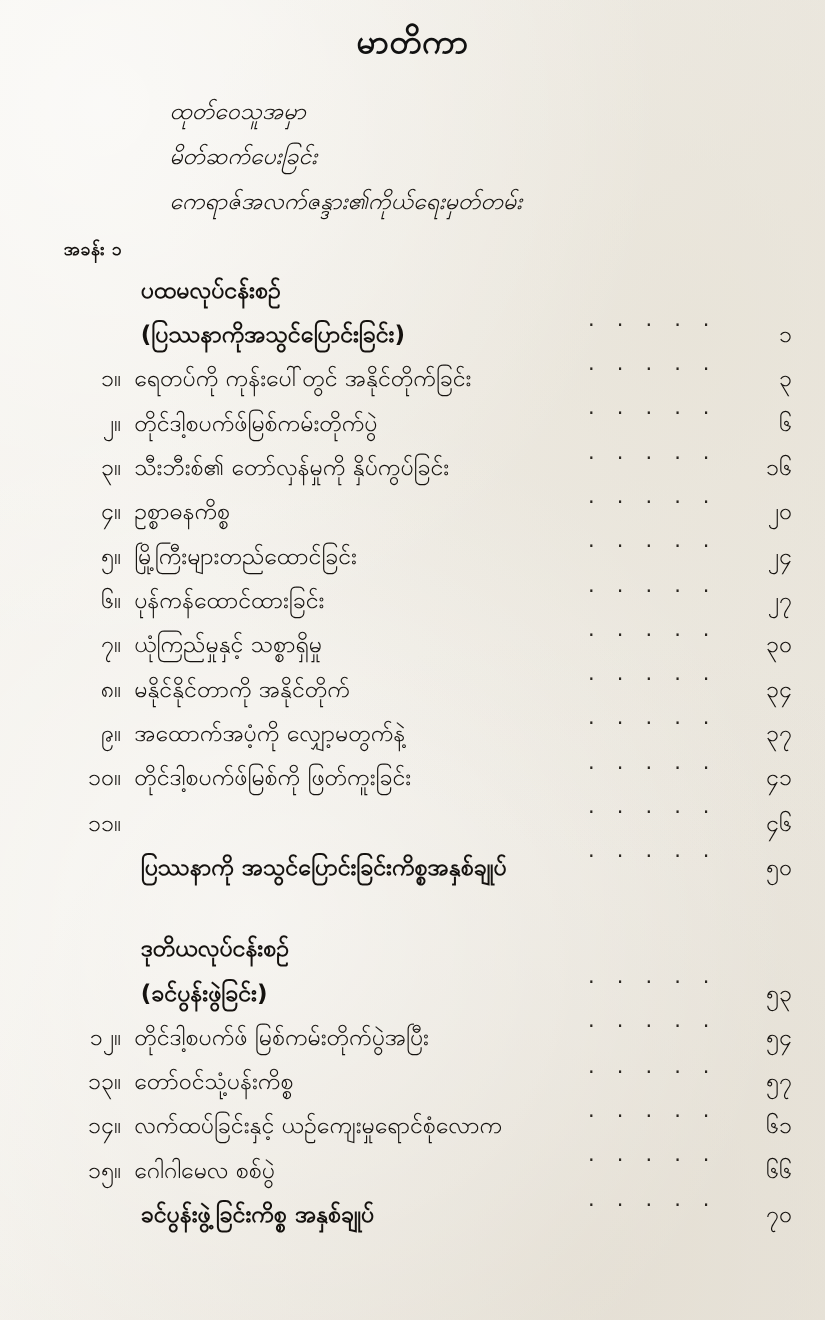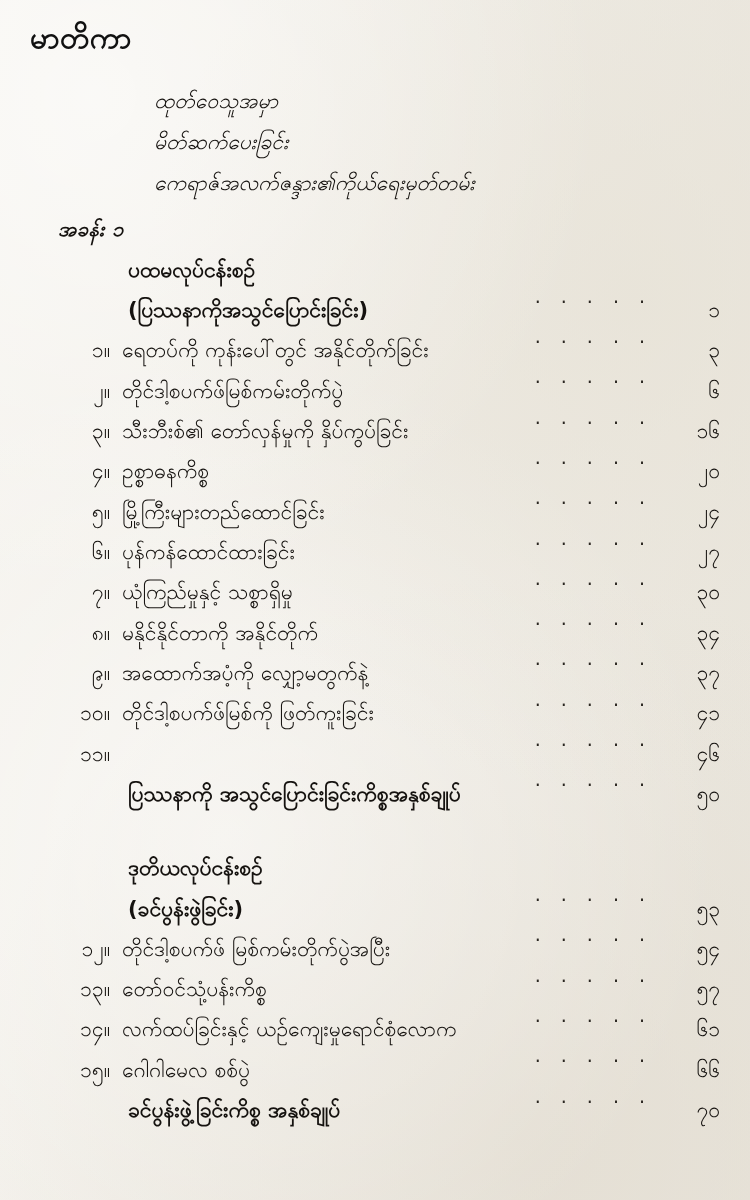--- a/index.html
+++ b/index.html
@@ -29,47 +29,46 @@
   }
   .page {
     position: relative;
     width: 750px;
     height: 1200px;
     box-sizing: border-box;
     padding: 8px 30px 0 30px;
   }
 
   .doc-title {
-    text-align: left;
+    text-align: center;
     font-size: 30px;
     font-weight: bold;
     letter-spacing: 0.5px;
     margin: 10px 0 18px 0;
     color: #111;
   }
 
   .front-matter {
     margin: 0 0 8px 0;
   }
   .front-item {
     font-size: 21px;
     line-height: 1.95;
     padding-left: 124px;
     color: #15120f;
     font-style: italic;
   }
 
   .section-heading {
-    font-size: 20px;
+    font-size: 16px;
     font-weight: bold;
     padding-left: 28px;
     margin-top: 12px;
     margin-bottom: 4px;
     letter-spacing: 0.5px;
-    font-style: italic;
   }
 
   .entries {
     margin: 0;
     padding: 0;
     list-style: none;
   }
   .entry {
     display: flex;
     align-items: baseline;

